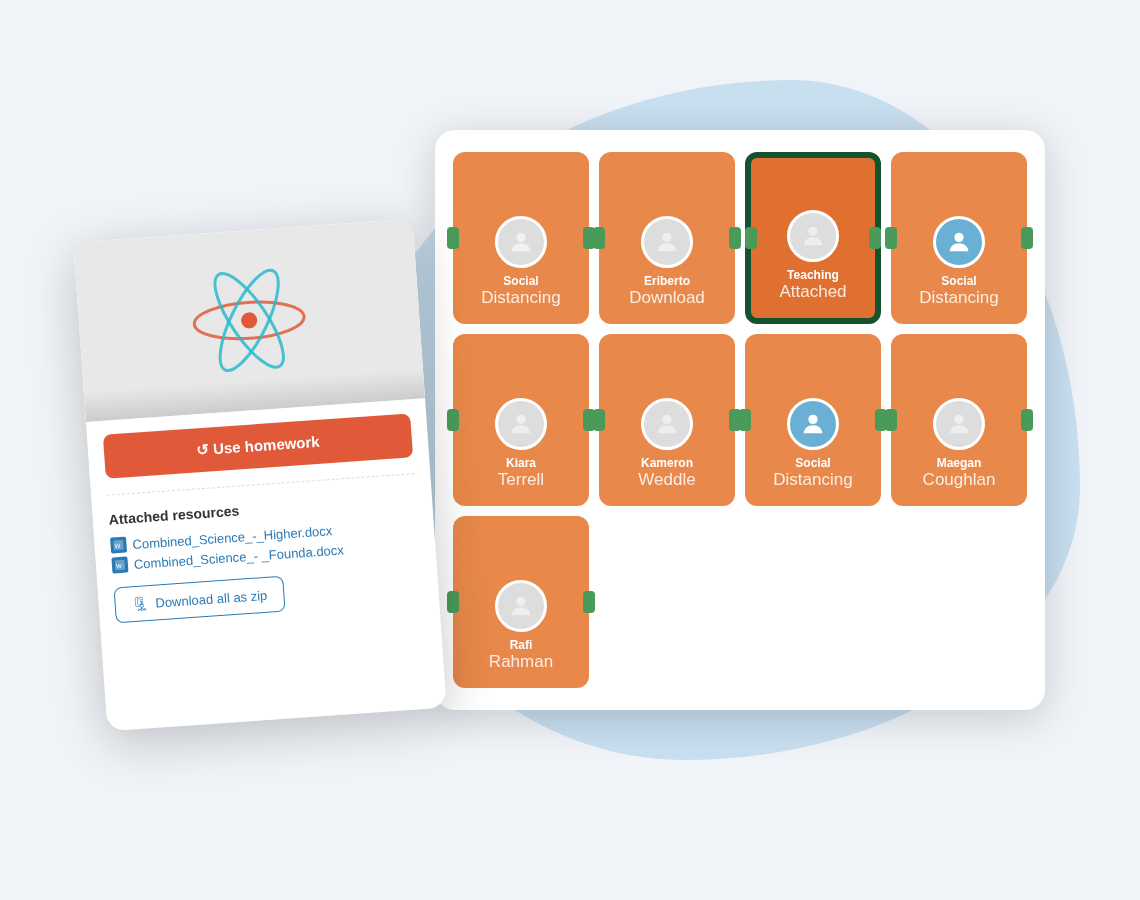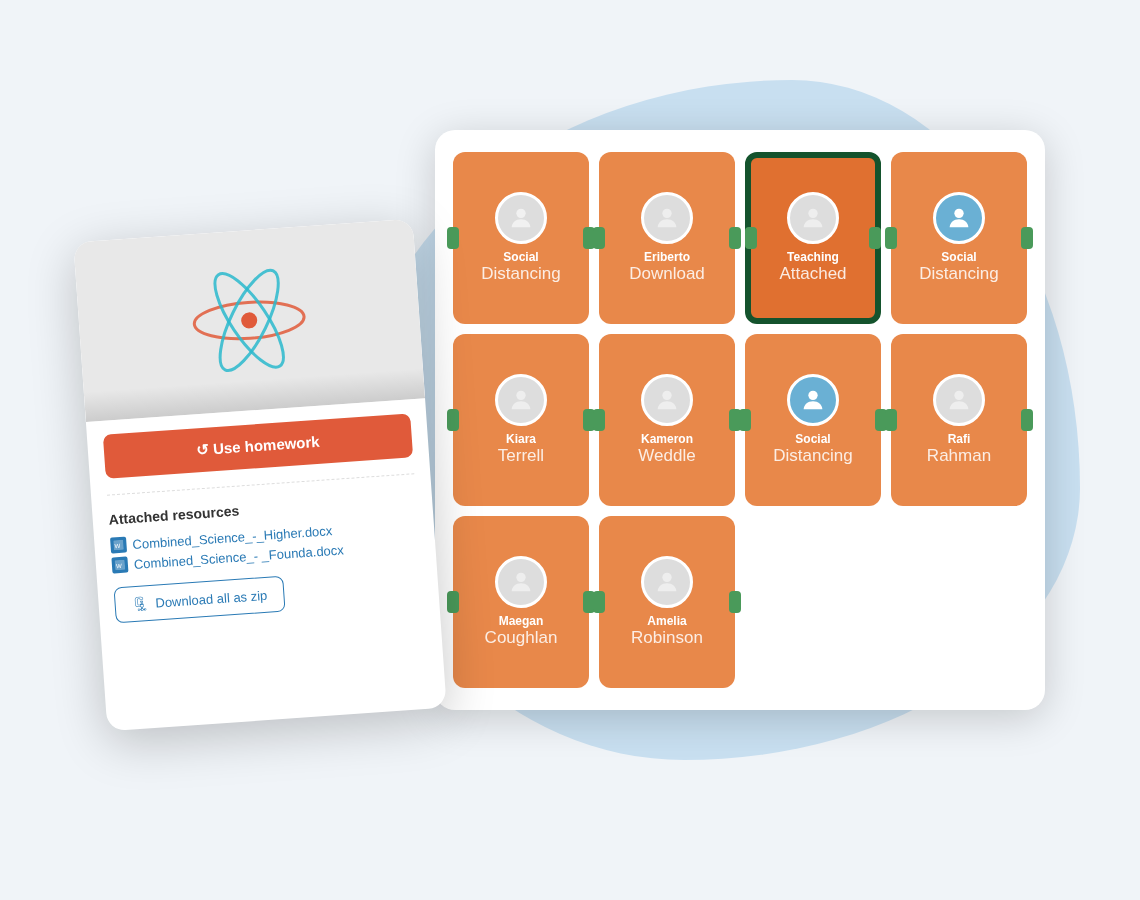--- a/index.html
+++ b/index.html
@@ -47,21 +47,21 @@
       gap: 10px;
       height: 100%;
     }
 
     .grid-cell {
       background: #e8884a;
       border-radius: 12px;
       display: flex;
       flex-direction: column;
       align-items: center;
-      justify-content: center;
+      justify-content: flex-end;
       padding: 16px 6px;
       position: relative;
     }
 
     .grid-cell.highlighted {
       background: #e07030;
       border: 6px solid #14532d;
     }
 
     .avatar-circle {
@@ -319,55 +319,43 @@
             <path d="M4 20c0-4 3.6-7 8-7s8 3 8 7" fill="#fff"></path>
           </svg>
       </div>
       <span class="cell-name">Social</span>
       <span class="cell-surname">Distancing</span>
     </div>
 
     <div class="grid-cell">
       <div class="connector-left"></div>
       <div class="connector-right"></div>
+      <div class="avatar-circle photo avatar-photo-maegan">
+        <svg viewBox="0 0 24 24">
+            <circle cx="12" cy="8" r="4" fill="rgba(255,255,255,0.5)"></circle>
+            <path d="M4 20c0-4 3.6-7 8-7s8 3 8 7" fill="rgba(255,255,255,0.5)"></path>
+          </svg>
+      </div>
+      <span class="cell-name">Maegan</span>
+      <span class="cell-surname">Coughlan</span>
+    </div>
+
+    <div class="grid-cell">
+      <div class="connector-left"></div>
+      <div class="connector-right"></div>
       <div class="avatar-circle photo avatar-photo-rafi">
         <svg viewBox="0 0 24 24">
             <circle cx="12" cy="8" r="4" fill="rgba(255,255,255,0.5)"></circle>
             <path d="M4 20c0-4 3.6-7 8-7s8 3 8 7" fill="rgba(255,255,255,0.5)"></path>
           </svg>
       </div>
       <span class="cell-name">Rafi</span>
       <span class="cell-surname">Rahman</span>
     </div>
 
-    <div class="grid-cell">
-      <div class="connector-left"></div>
-      <div class="connector-right"></div>
-      <div class="avatar-circle photo avatar-photo-maegan">
-        <svg viewBox="0 0 24 24">
-            <circle cx="12" cy="8" r="4" fill="rgba(255,255,255,0.5)"></circle>
-            <path d="M4 20c0-4 3.6-7 8-7s8 3 8 7" fill="rgba(255,255,255,0.5)"></path>
-          </svg>
-      </div>
-      <span class="cell-name">Maegan</span>
-      <span class="cell-surname">Coughlan</span>
-    </div>
-
-    <div class="grid-cell">
-      <div class="connector-left"></div>
-      <div class="connector-right"></div>
-      <div class="avatar-circle photo avatar-photo-amelia">
-        <svg viewBox="0 0 24 24">
-            <circle cx="12" cy="8" r="4" fill="rgba(255,255,255,0.5)"></circle>
-            <path d="M4 20c0-4 3.6-7 8-7s8 3 8 7" fill="rgba(255,255,255,0.5)"></path>
-          </svg>
-      </div>
-      <span class="cell-name">Amelia</span>
-      <span class="cell-surname">Robinson</span>
-    </div>
 
   </div>
 </div>
 
 <div class="homework-card">
 
   <div class="hw-image-area">
 
     <div style="position:absolute;bottom:0;left:0;right:0;height:30px;background:linear-gradient(to bottom,transparent,rgba(0,0,0,0.12));z-index:1;"></div>
 

